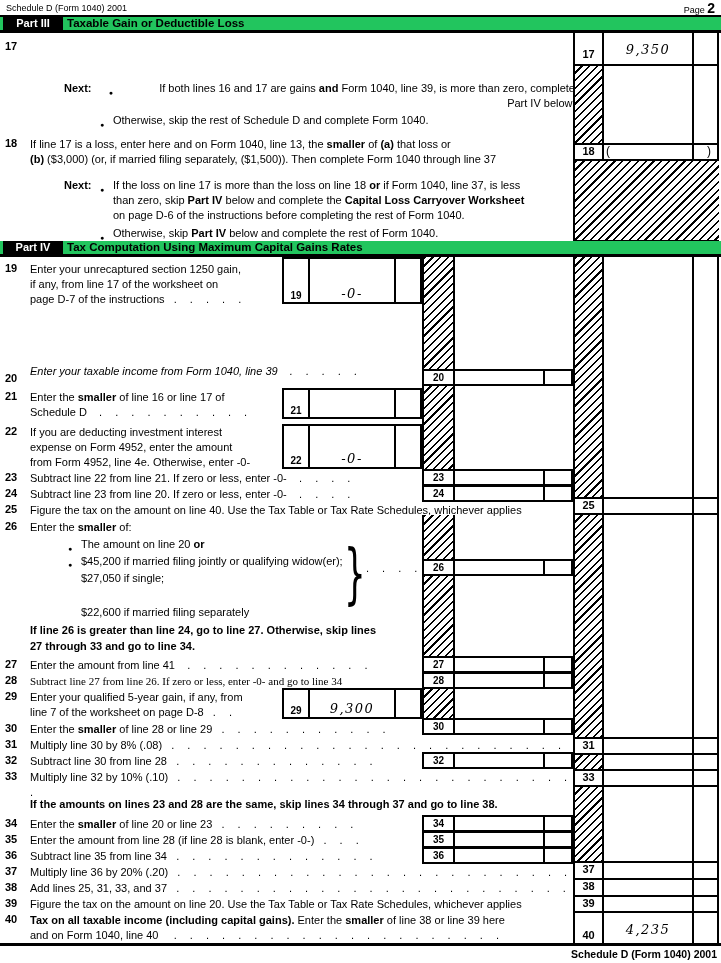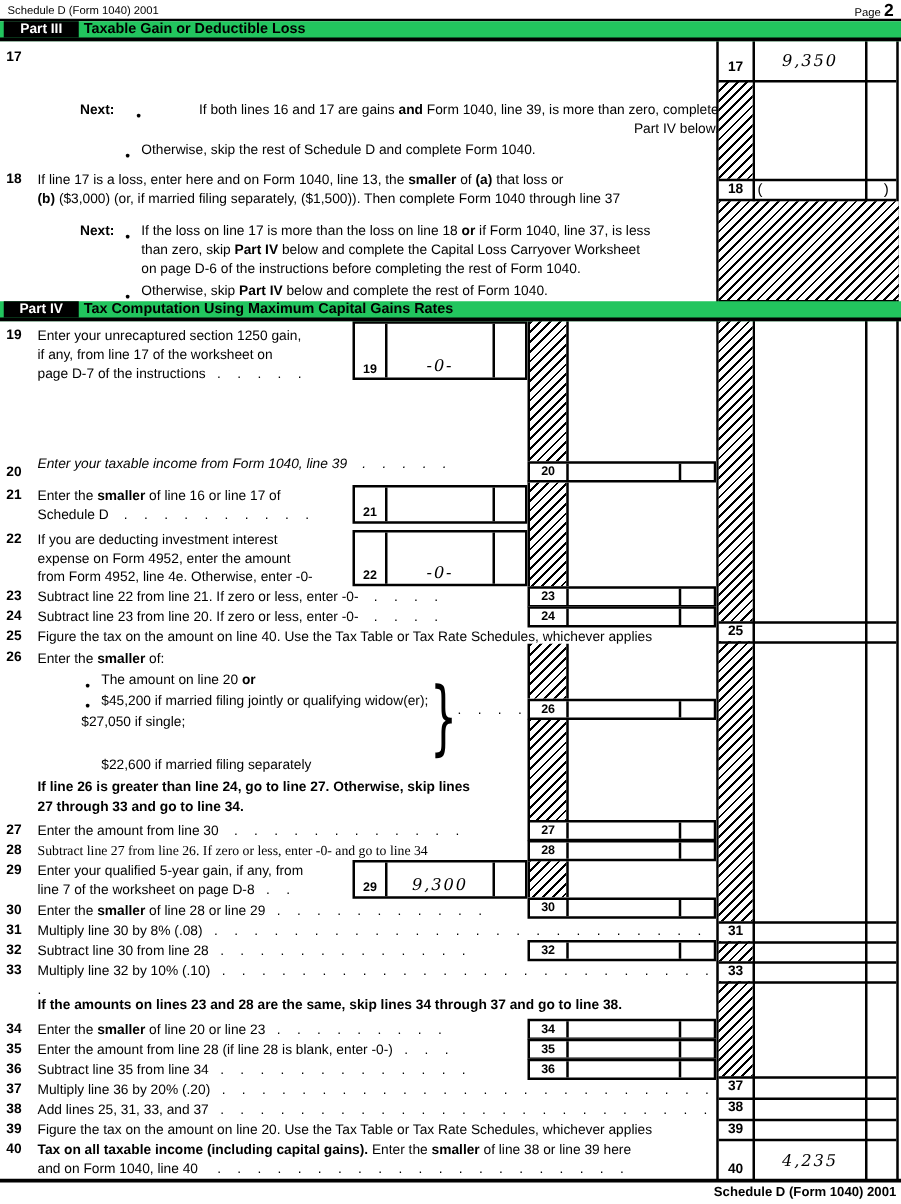--- a/index.html
+++ b/index.html
@@ -197,21 +197,21 @@
   <div class="tl bul" style="left:100px;top:81px;width:475px;text-align:right;"><span class="bdot">●</span><span class="bt"><span>If both lines 16 and 17 are gains </span><span style="font-weight: bold;">and</span><span> Form 1040, line 39, is more than zero, complete
 Part IV below.</span></span></div>
   <div class="tl bul" style="left:100px;top:113px;width:475px;"><span class="bdot">●</span><span class="bt"><span>Otherwise, skip the rest of Schedule D and complete Form 1040.</span></span></div>
 
   <div class="mn" style="top:137px;">18</div>
   <div class="tl" style="left:30px;top:137px;width:545px;"><span><span>If line 17 is a loss, enter here and on Form 1040, line 13, the </span><span style="font-weight: bold;">smaller</span><span> of </span><span style="font-weight: bold;">(a)</span><span> that loss or
 </span><span style="font-weight: bold;">(b)</span><span> ($3,000) (or, if married filing separately, ($1,500)). Then complete Form 1040 through line 37</span></span></div>
 
   <div class="tl" style="left:64px;top:178px;font-weight:bold;">Next:</div>
   <div class="tl bul" style="left:100px;top:178px;width:475px;"><span class="bdot">●</span><span class="bt"><span>If the loss on line 17 is more than the loss on line 18 </span><span style="font-weight: bold;">or</span><span> if Form 1040, line 37, is less
-than zero, skip </span><span style="font-weight: bold;">Part IV</span><span> below and complete the </span><span style="font-weight: normal; margin-top: 30px;">Capital Loss Carryover Worksheet</span><span>
+than zero, skip </span><span style="font-weight: bold;">Part IV</span><span> below and complete the </span><span style="font-weight: bold; margin-top: 30px;">Capital Loss Carryover Worksheet</span><span>
 on page D-6 of the instructions before completing the rest of Form 1040.</span></span></div>
   <div class="tl bul" style="left:100px;top:226px;width:475px;"><span class="bdot">●</span><span class="bt"><span>Otherwise, skip </span><span style="font-weight: bold;">Part IV</span><span> below and complete the rest of Form 1040.</span></span></div>
 
   <div class="pbar" style="top:241px;">
     <div class="plabel">Part IV</div>
     <div class="ptitle">Tax Computation Using Maximum Capital Gains Rates</div>
   </div>
 
   <div class="mn" style="top:262px;">19</div>
   <div class="tl" style="left:30px;top:262px;width:250px;"><span><span>Enter your unrecaptured section 1250 gain,
@@ -237,30 +237,30 @@
   <div class="mn" style="top:487px;">24</div>
   <div class="tl" style="left:30px;top:487px;width:392px;"><span><span>Subtract line 23 from line 20. If zero or less, enter -0-    </span></span><span class="dots">. . . .</span></div>
 
   <div class="mn" style="top:503px;">25</div>
   <div class="tl" style="left:30px;top:503px;width:548px;"><span><span>Figure the tax on the amount on line 40. Use the Tax Table or Tax Rate Schedules, whichever applies</span></span></div>
 
   <div class="mn" style="top:520px;">26</div>
   <div class="tl" style="left:30px;top:520px;width:392px;"><span><span>Enter the </span><span style="font-weight: bold;">smaller</span><span> of:</span></span></div>
   <div class="tl bul" style="left:68px;top:537px;width:300px;"><span class="bdot">●</span><span class="bt"><span>The amount on line 20 </span><span style="font-weight: bold;">or</span></span></div>
   <div class="tl bul" style="left:68px;top:553px;width:290px;line-height:16px;"><span class="bdot">●</span><span class="bt">$45,200 if married filing jointly or qualifying widow(er);</span></div>
-  <div class="tl" style="left:65px;top:570px;width:290px;line-height:16px;">$27,050 if single;</div>
+  <div class="tl" style="left:81px;top:570px;width:290px;line-height:16px;">$27,050 if single;</div>
   <div class="tl" style="left:81px;top:604px;width:290px;line-height:16px;">$22,600 if married filing separately</div>
   <div class="brace" style="left:344px;top:541px;">}</div>
   <div class="tl dots" style="left:366px;top:561px;">. . . .</div>
 
   <div class="tl note" style="left:30px;top:622px;width:410px;"><span><span style="font-weight: bold;">If line 26 is greater than line 24, go to line 27. Otherwise, skip lines
 27 through 33 and go to line 34.</span></span></div>
 
   <div class="mn" style="top:658px;">27</div>
-  <div class="tl" style="left:30px;top:658px;width:392px;"><span><span>Enter the amount from line 30    </span></span><span class="dots">. . . . . . . . . . . .</span></div>
+  <div class="tl" style="left:30px;top:658px;width:392px;"><span><span>Enter the amount from line 41    </span></span><span class="dots">. . . . . . . . . . . .</span></div>
 
   <div class="mn" style="top:674px;">28</div>
   <div class="tl" style="left:30px;top:674px;width:392px;font-family:Liberation Serif, serif;"><span><span>Subtract line 27 from line 26. If zero or less, enter -0- and go to line 34</span></span></div>
 
   <div class="mn" style="top:690px;">29</div>
   <div class="tl" style="left:30px;top:690px;width:250px;"><span><span>Enter your qualified 5-year gain, if any, from
 line 7 of the worksheet on page D-8   </span></span><span class="dots">. .</span></div>
 
   <div class="mn" style="top:722px;">30</div>
   <div class="tl" style="left:30px;top:722px;width:392px;"><span><span>Enter the </span><span style="font-weight: bold;">smaller</span><span> of line 28 or line 29   </span></span><span class="dots">. . . . . . . . . . .</span></div>

